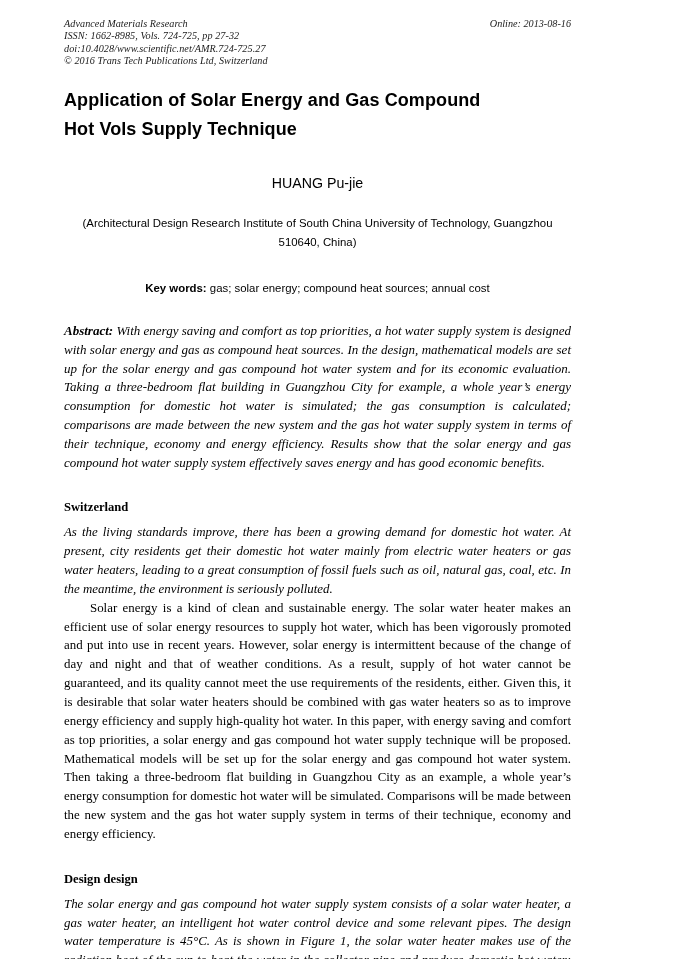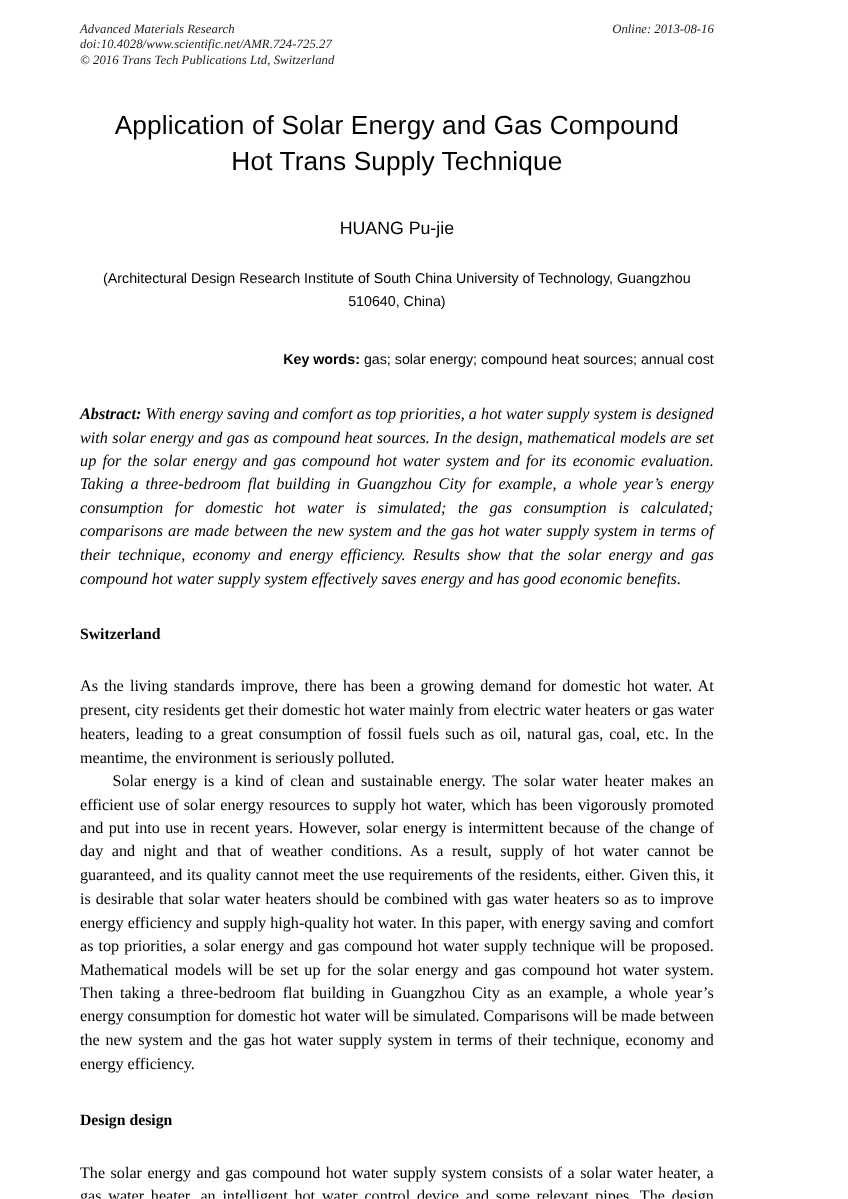--- a/index.html
+++ b/index.html
@@ -48,24 +48,24 @@
     font-size: 10.2px;
     line-height: 12.4px;
     color: #1a1a1a;
     white-space: nowrap;
     margin-left: 24px;
   }
 
   
   .title {
     font-family: "Liberation Sans", "DejaVu Sans", sans-serif;
-    font-weight: normal;
-    font-size: 21px;
+    font-weight: bold;
+    font-size: 18px;
     line-height: 29px;
-    text-align: center;
+    text-align: left;
     margin: 6px 0 0 0;
     letter-spacing: 0.1px;
   }
   .title-line { display: block; }
 
   .author {
     font-family: "Liberation Sans", "DejaVu Sans", sans-serif;
     font-size: 14.2px;
     line-height: 20px;
     text-align: center;
@@ -80,21 +80,21 @@
     margin-top: 21px;
     padding: 0 5px;
   }
 
   
   .keywords {
     font-family: "Liberation Sans", "DejaVu Sans", sans-serif;
     font-size: 11.4px;
     line-height: 17px;
     margin-top: 28px;
-    text-align: right;
+    text-align: center;
   }
   .keywords b { font-weight: bold; }
 
   
   .abstract {
     font-size: 13px;
     line-height: 18.8px;
     text-align: justify;
     margin-top: 25px;
     font-style: italic;
@@ -115,40 +115,42 @@
     font-size: 12.9px;
     line-height: 18.85px;
     text-align: justify;
     margin-top: 7px;
   }
   .body-para.indent {
     text-indent: 26px;
     margin-top: 0;
   }
   .body-para.tight {
-    margin-top: 24px;
+    margin-top: 7px;
+    font-style: italic;
   }
 </style>
 </head>
 <body>
 
 <div class="page">
 
   <div class="masthead">
     <div class="masthead-left">
       <div>Advanced Materials Research</div>
+      <div>ISSN: 1662-8985, Vols. 724-725, pp 27-32</div>
       <div>doi:10.4028/www.scientific.net/AMR.724-725.27</div>
       <div>© 2016 Trans Tech Publications Ltd, Switzerland</div>
     </div>
     <div class="masthead-right">Online: 2013-08-16</div>
   </div>
 
   <h1 class="title">
     <span class="title-line">Application of Solar Energy and Gas Compound</span>
-    <span class="title-line">Hot Trans Supply Technique</span>
+    <span class="title-line">Hot Vols Supply Technique</span>
   </h1>
 
   <div class="author">HUANG Pu-jie</div>
 
   <div class="affiliation">(Architectural Design Research Institute of South China University of Technology, Guangzhou 510640, China)</div>
 
   <div class="keywords">
     <b>Key words:</b><span> gas; solar energy; compound heat sources; annual cost</span>
   </div>
 

